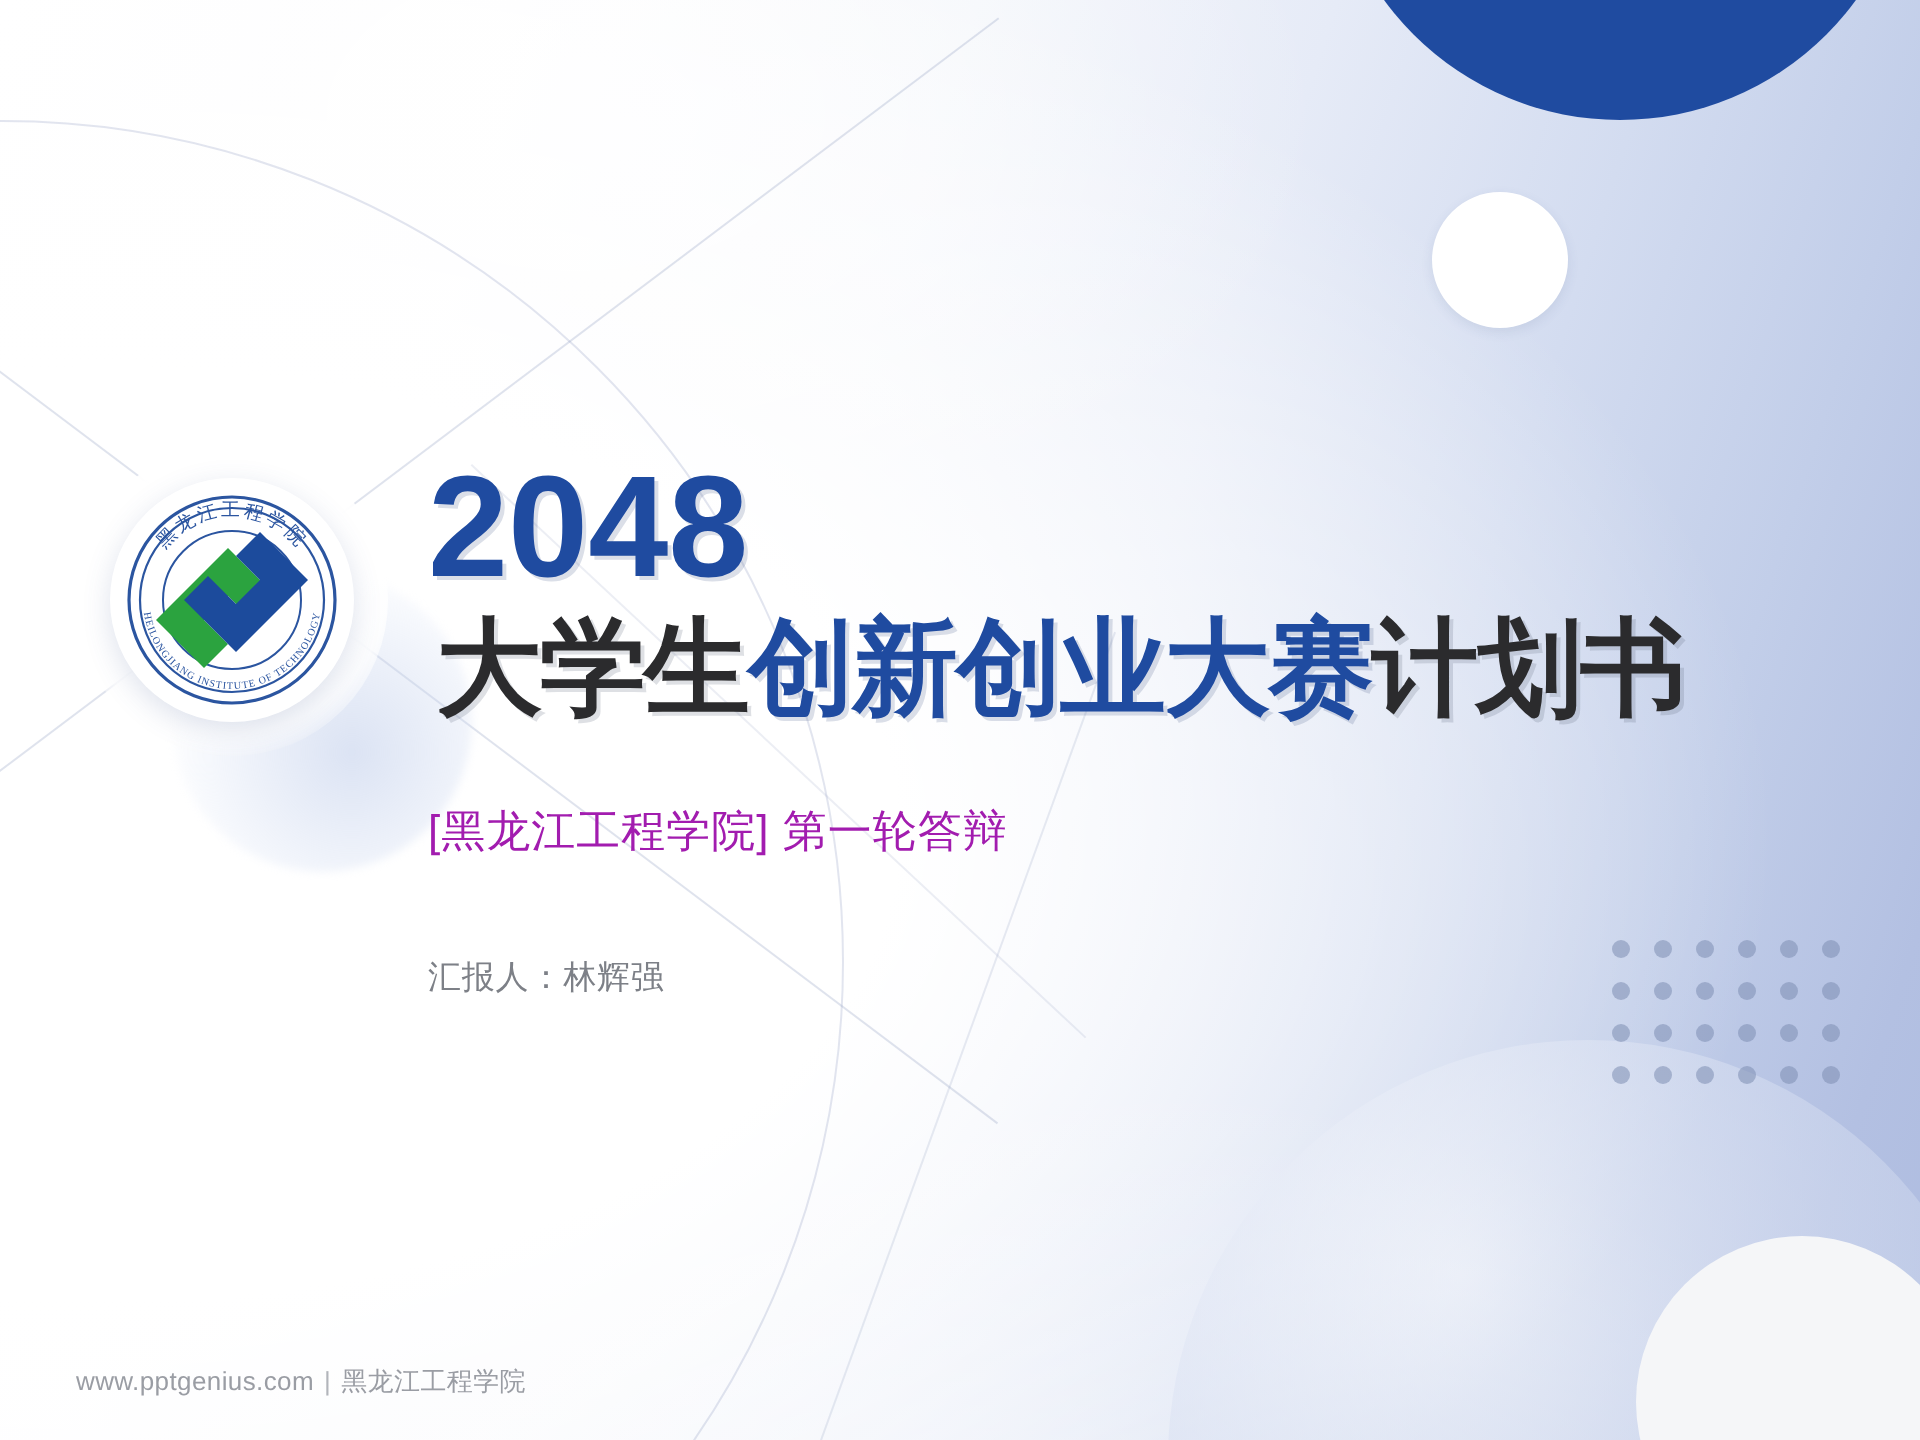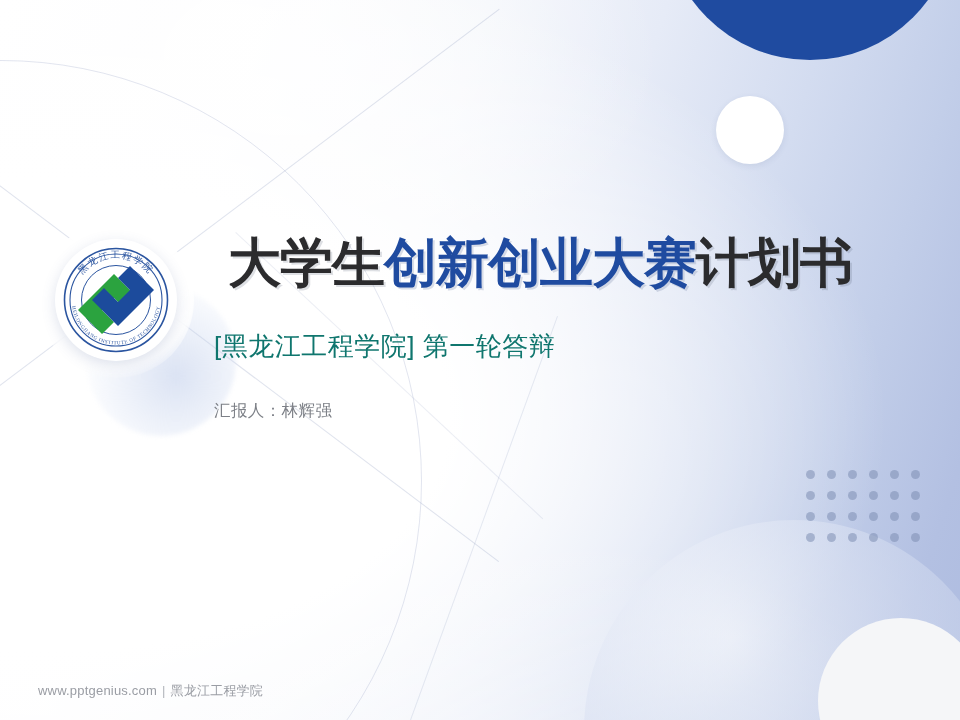--- a/index.html
+++ b/index.html
@@ -146,40 +146,40 @@
     font-family: "Liberation Sans", "DejaVu Sans", sans-serif;
     font-size: 72px;
     font-weight: bold;
     line-height: 1;
     color: #1f4ba0;
     letter-spacing: 0px;
     text-shadow: 2px 2px 0 rgba(90,110,150,0.22);
     margin: 0;
   }
   .title-line {
-    margin: 6px 0 0 14px;
+    margin: 6px 0 0 4px;
     font-family: "Liberation Sans", "DejaVu Sans", sans-serif;
     font-size: 53px;
     font-weight: bold;
     line-height: 1.08;
     white-space: nowrap;
     letter-spacing: -1px;
   }
   .t-dark  { color: #2b2b2d; text-shadow: 2px 2px 0 rgba(90,100,120,0.20); }
   .t-blue  { color: #1f4ba0; text-shadow: 2px 2px 0 rgba(90,110,150,0.22); }
 
   .subtitle {
     margin: 38px 0 0 0;
-    font-size: 26px;
-    color: #0f766e;
+    font-size: 22px;
+    color: #a21caf;
     font-weight: normal;
     letter-spacing: 0.5px;
   }
   .meta {
-    margin-top: 34px;
+    margin-top: 46px;
   }
   .meta div {
     font-size: 16.5px;
     color: #7d8087;
     line-height: 1.55;
     letter-spacing: 0.4px;
   }
 
   
   .footer {
@@ -263,20 +263,21 @@
       </text>
 
       <g transform="translate(61,61)">
         <path d="M -2,-26 L 24,0 L 12,12 L -2,-2 L -14,10 L -2,22 L -14,34 L -38,10 Z" fill="#2ba33f"></path>
         <path d="M 2,26 L -24,0 L -12,-12 L 2,2 L 14,-10 L 2,-22 L 14,-34 L 38,-10 Z" fill="#1c4b9c"></path>
       </g>
     </svg>
   </div>
 
   <div class="content">
+    <div class="year">2048</div>
 
     <div class="title-line"><span class="t-dark">大学生</span><span class="t-blue">创新创业大赛</span><span class="t-dark">计划书</span></div>
 
     <div class="subtitle">[黑龙江工程学院] 第一轮答辩</div>
 
     <div class="meta">
       <div>汇报人：林辉强</div>
     </div>
   </div>
 

